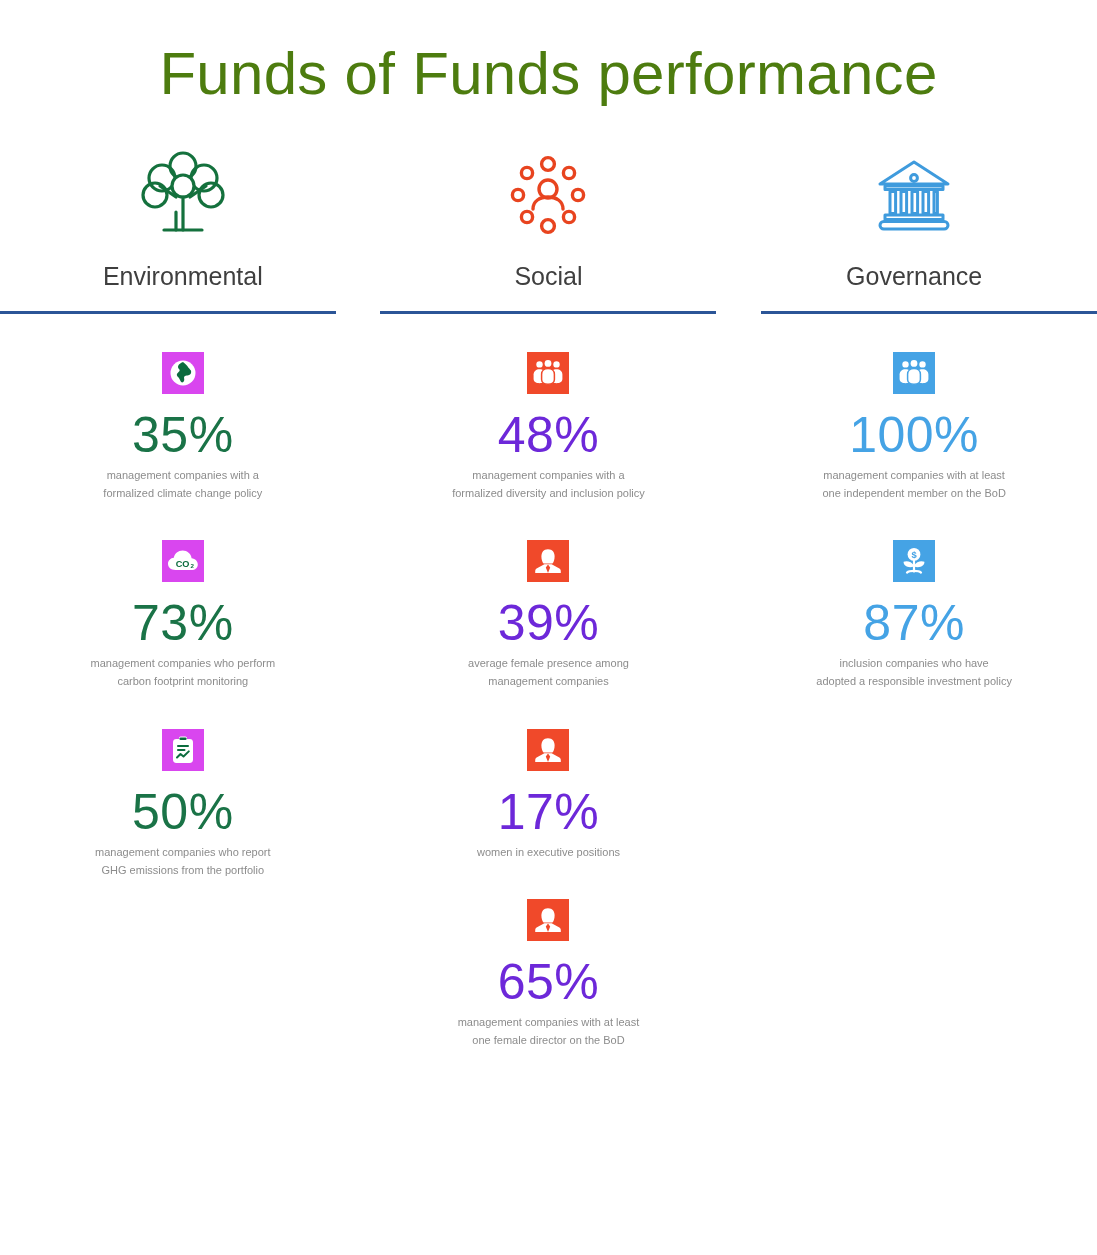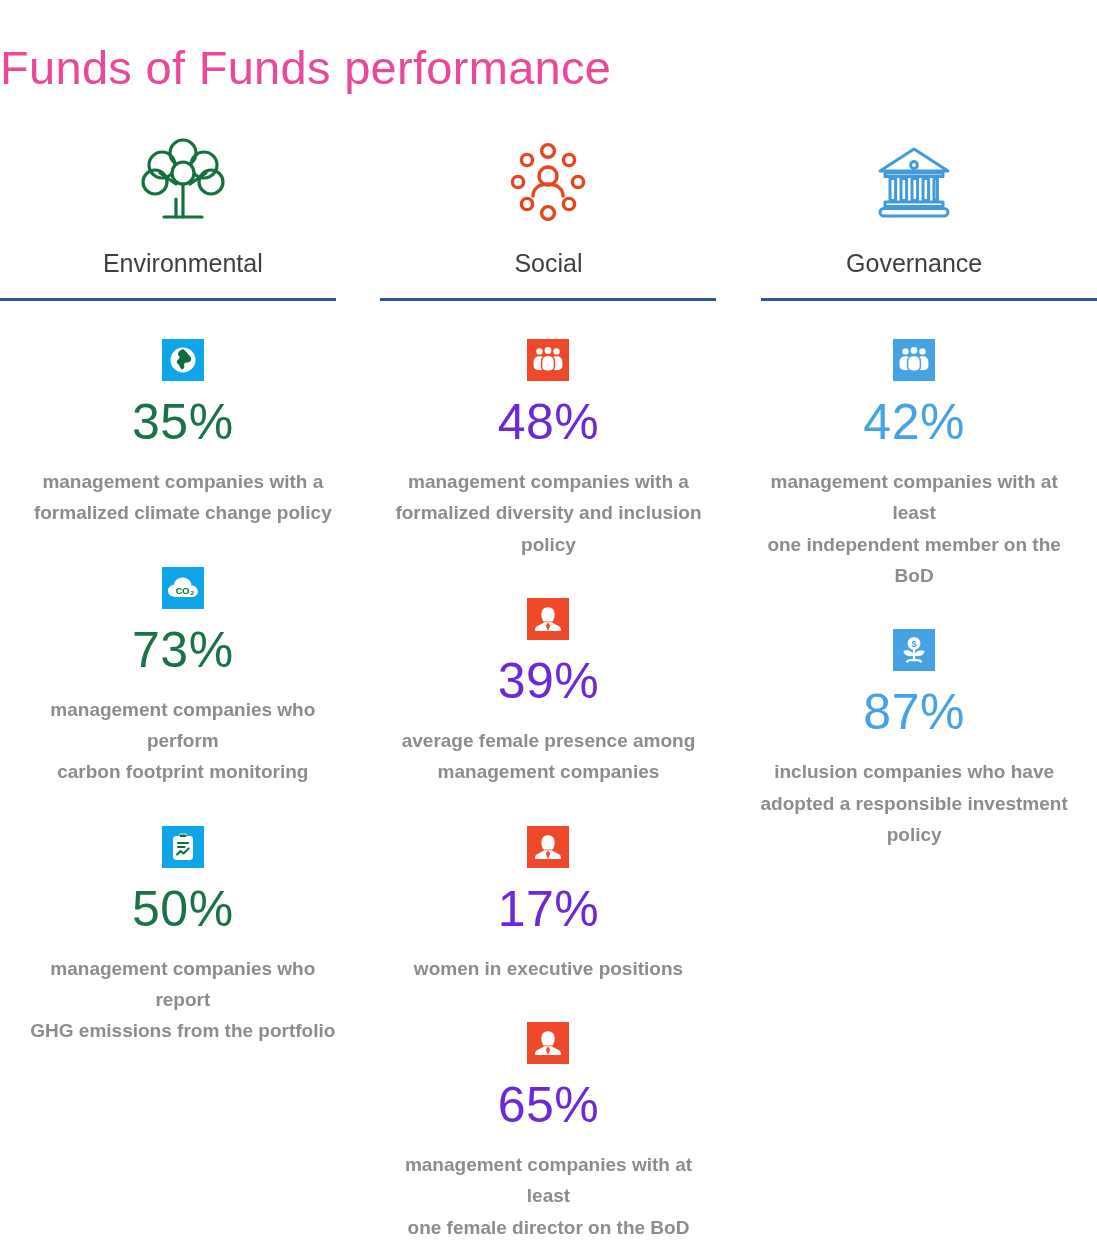--- a/index.html
+++ b/index.html
@@ -11,22 +11,23 @@
   body {
     width: 1097px;
     height: 1255px;
     font-family: "Liberation Sans", sans-serif;
     -webkit-font-smoothing: antialiased;
     overflow: hidden;
   }
 
   
   .page-title {
-    color: #ec4899;
-    font-size: 47px;
+    text-align: center;
+    color: #4d7c0f;
+    font-size: 60px;
     font-weight: 300;
     letter-spacing: 0.3px;
     line-height: 1;
     padding-top: 44px;
     margin: 0;
   }
 
   
   .columns {
     display: flex;
@@ -87,35 +88,35 @@
     justify-content: center;
   }
   .stat-value {
     font-size: 50px;
     font-weight: 300;
     line-height: 1;
     margin-top: 16px;
     letter-spacing: 0.5px;
   }
   .stat-caption {
-    margin-top: 19px;
-    font-size: 19px;
-    font-weight: 700;
+    margin-top: 6px;
+    font-size: 11px;
+    font-weight: 400;
     color: #8c8c8c;
     line-height: 1.65;
     text-align: center;
     max-width: 320px;
     white-space: pre-line;
   }
 
   
   .env .stat-value { color: #1a7347; }
   .soc .stat-value { color: #6d28d9; }
   .gov .stat-value { color: #45a3e5; }
-  .env .stat-badge { background: #0ea5e9; }
+  .env .stat-badge { background: #d946ef; }
   .soc .stat-badge { background: #f0492a; }
   .gov .stat-badge { background: #45a3e5; }
 
   svg { display: block; }
 </style>
 </head>
 <body>
 
 <h1 class="page-title">Funds of Funds performance</h1>
 
@@ -305,21 +306,21 @@
             <circle cx="16" cy="3.4" r="3.4" fill="#fff"></circle>
             <circle cx="24.5" cy="4.4" r="3.2" fill="#fff"></circle>
             <path d="M1.6 14.6 C1.6 11.2 4.2 9.2 7.5 9.2 C10.8 9.2 13.4 11.2 13.4 14.6 L13.4 19
                      C13.4 21.4 11.2 23.2 7.5 23.2 C3.8 23.2 1.6 21.4 1.6 19 Z" fill="#fff"></path>
             <path d="M18.6 14.6 C18.6 11.2 21.2 9.2 24.5 9.2 C27.8 9.2 30.4 11.2 30.4 14.6 L30.4 19
                      C30.4 21.4 28.2 23.2 24.5 23.2 C20.8 23.2 18.6 21.4 18.6 19 Z" fill="#fff"></path>
             <path d="M9.6 14.2 C9.6 10.6 12.4 8.4 16 8.4 C19.6 8.4 22.4 10.6 22.4 14.2 L22.4 19.4
                      C22.4 22.2 19.6 24.2 16 24.2 C12.4 24.2 9.6 22.2 9.6 19.4 Z" fill="#fff" stroke="#45a3e5" stroke-width="1.5"></path>
           </svg>
         </div>
-        <div class="stat-value">42%</div>
+        <div class="stat-value">100%</div>
         <div class="stat-caption">management companies with at least
 one independent member on the BoD</div>
       </div>
 
       <div class="stat">
         <div class="stat-badge">
           <svg width="30" height="28" viewBox="0 0 30 28">
             <circle cx="15" cy="7.4" r="6.4" fill="#fff"></circle>
             <text x="15" y="11.2" text-anchor="middle" font-family="Liberation Sans, sans-serif" font-size="9.4" font-weight="bold" fill="#45a3e5">$</text>
             <path d="M15 13.6 L15 24.6" stroke="#fff" stroke-width="2.2" stroke-linecap="round"></path>

